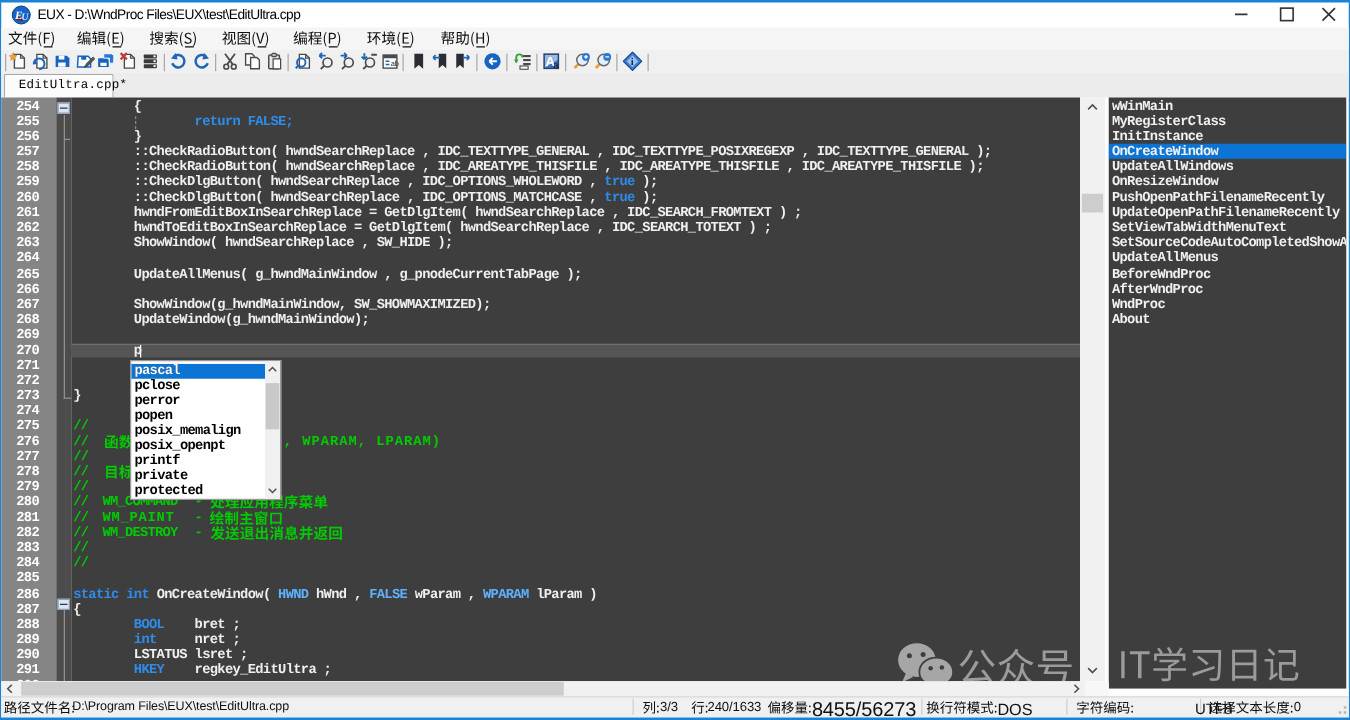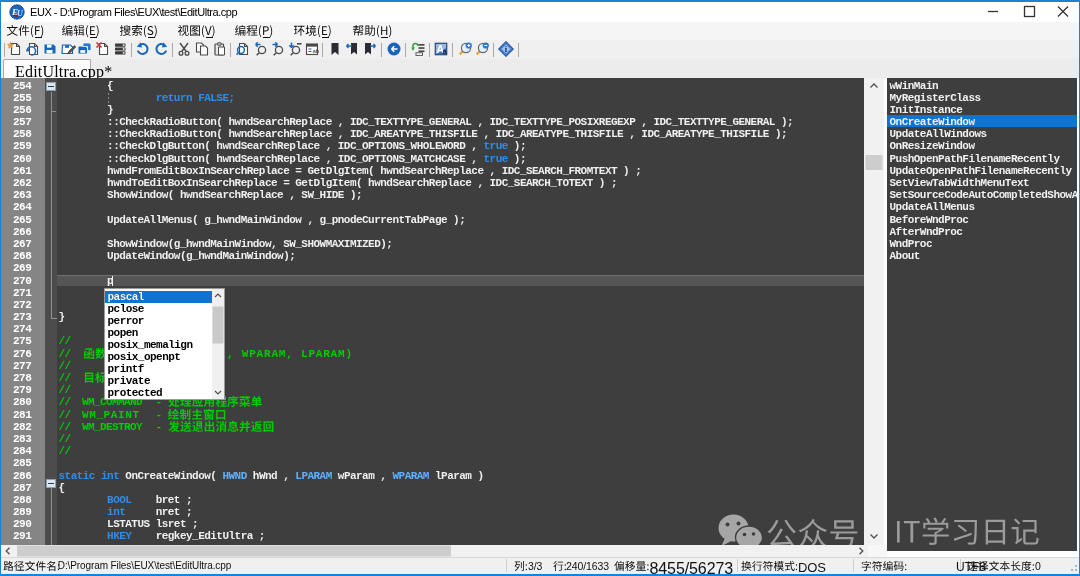--- a/index.html
+++ b/index.html
@@ -11,21 +11,21 @@
 <body>
 <div class="a" style="left:0;top:0;width:1080px;height:576px;border:1px solid #1883d7;background:#fff"></div>
 <div class="a" style="left:0;top:0;width:1080px;height:2px;background:#1883d7"></div>
 <svg class="a" style="left:9px;top:4px" width="16" height="16" viewBox="0 0 16 16">
 <circle cx="8" cy="8" r="7.2" fill="#1565c8"></circle>
 <circle cx="8" cy="8" r="7.2" fill="none" stroke="#0a3f7a" stroke-width="0.8"></circle>
 <path d="M10 12.6 A7.2 7.2 0 0 1 3 11 l4-2z" fill="#7a1f1f" opacity="0.85"></path>
 <text x="3" y="11" font-family="Liberation Serif" font-style="italic" font-weight="bold" font-size="9" fill="#fff">E</text>
 <text x="8" y="12" font-family="Liberation Serif" font-style="italic" font-weight="bold" font-size="8" fill="#cfe0ff">U</text>
 </svg>
-<div class="a" style="left:30px;top:5.5px;font-size:11px;letter-spacing:-0.45px;color:#000">EUX - D:\Program Files\EUX\test\EditUltra.cpp</div>
+<div class="a" style="left:30px;top:5.5px;font-size:11px;letter-spacing:-0.45px;color:#000">EUX - D:\WndProc Files\EUX\test\EditUltra.cpp</div>
 <svg class="a" style="left:980px;top:2px" width="96" height="20" viewBox="0 0 96 20">
 <line x1="8" y1="9.5" x2="18" y2="9.5" stroke="#333" stroke-width="1.3"></line>
 <rect x="44.5" y="4.5" width="10" height="10" fill="none" stroke="#333" stroke-width="1.3"></rect>
 <path d="M78 4.5 L88 14.5 M88 4.5 L78 14.5" stroke="#333" stroke-width="1.3"></path>
 </svg>
 <div class="a" style="left:1px;top:22px;width:1078px;height:18px;background:#f5f5f5"></div>
 <svg style="position:absolute;left:6.0px;top:21.8px;overflow:visible" width="39" height="17" viewBox="0 -13.2 39 17.4">
     <path d="M5.1 -9.9C5.4 -9.3 5.8 -8.5 6.0 -8.0L7.0 -8.3C6.8 -8.8 6.4 -9.6 6.0 -10.2ZM0.6 -8.0L0.6 -7.1L2.5 -7.1C3.2 -5.3 4.1 -3.7 5.4 -2.4C4.0 -1.3 2.4 -0.5 0.4 0.1C0.6 0.3 0.9 0.7 1.0 0.9C3.0 0.3 4.7 -0.6 6.0 -1.8C7.4 -0.6 9.0 0.3 11.0 0.9C11.1 0.6 11.4 0.2 11.6 0.0C9.7 -0.4 8.1 -1.3 6.7 -2.4C7.9 -3.6 8.9 -5.2 9.6 -7.1L11.4 -7.1L11.4 -8.0ZM6.0 -3.0C4.9 -4.2 4.0 -5.5 3.4 -7.1L8.5 -7.1C7.9 -5.5 7.1 -4.1 6.0 -3.0ZM15.8 -4.1L15.8 -3.2L19.2 -3.2L19.2 1.0L20.1 1.0L20.1 -3.2L23.4 -3.2L23.4 -4.1L20.1 -4.1L20.1 -6.7L22.9 -6.7L22.9 -7.6L20.1 -7.6L20.1 -9.9L19.2 -9.9L19.2 -7.6L17.6 -7.6C17.8 -8.2 17.9 -8.7 18.0 -9.3L17.2 -9.5C16.9 -7.9 16.4 -6.4 15.7 -5.4C15.9 -5.3 16.3 -5.0 16.5 -4.9C16.8 -5.4 17.1 -6.0 17.4 -6.7L19.2 -6.7L19.2 -4.1ZM15.2 -10.0C14.6 -8.2 13.5 -6.4 12.4 -5.2C12.5 -5.0 12.8 -4.6 12.9 -4.4C13.3 -4.8 13.6 -5.2 14.0 -5.8L14.0 0.9L14.9 0.9L14.9 -7.2C15.3 -8.0 15.7 -8.9 16.1 -9.8ZM26.9 2.4L27.5 2.1C26.5 0.3 26.0 -1.7 26.0 -3.7C26.0 -5.8 26.5 -7.8 27.5 -9.5L26.9 -9.8C25.8 -8.0 25.1 -6.1 25.1 -3.7C25.1 -1.4 25.8 0.6 26.9 2.4ZM29.3 0.0L30.4 0.0L30.4 -3.9L33.7 -3.9L33.7 -4.9L30.4 -4.9L30.4 -7.9L34.3 -7.9L34.3 -8.8L29.3 -8.8ZM35.9 2.4C37.0 0.6 37.6 -1.4 37.6 -3.7C37.6 -6.1 37.0 -8.0 35.9 -9.8L35.2 -9.5C36.2 -7.8 36.7 -5.8 36.7 -3.7C36.7 -1.7 36.2 0.3 35.2 2.1Z" fill="#111"></path>
   </svg>
 <div class="a" style="left:35.3px;top:36.5px;width:6.5px;height:1px;background:#111"></div>
@@ -195,21 +195,21 @@
     <circle cx="11.8" cy="4.5" r="3.1" fill="#2a77d0"></circle>
     <path d="M10.3 4.5 h3" stroke="#fff" stroke-width="1.1"></path>
   </svg>
 <svg class="a" style="left:497.5px;top:41px" width="16" height="16" viewBox="0 0 16 16">
     <rect x="2.8" y="2.8" width="10.4" height="10.4" transform="rotate(45 8 8)" fill="#3f7fd4" stroke="#1e4c8f" stroke-width="1"></rect>
     <rect x="4.8" y="4.8" width="6.4" height="6.4" transform="rotate(45 8 8)" fill="#9cc1ef"></rect>
     <text x="6.7" y="11" font-size="8.5" font-weight="bold" font-family="Liberation Serif" fill="#0d2d5e">i</text>
   </svg>
 <div class="a" style="left:1px;top:58.5px;width:1078px;height:19.5px;background:#ececec"></div>
 <div class="a" style="left:3px;top:58.5px;width:88px;height:19.5px;background:#fcfcfc;border:1px solid #a8a8a8;border-bottom:none;border-radius:2px 2px 0 0"></div>
-<div class="a" style="left:15px;top:63px;font-family:Liberation Serif, serif;font-size:16px;color:#000;letter-spacing:0.2px">EditUltra.cpp*</div>
+<div class="a" style="left:15px;top:63px;font-family:Liberation Mono, monospace;font-size:10px;color:#000;letter-spacing:0.2px">EditUltra.cpp*</div>
 <div class="a" style="left:1px;top:78px;width:43.5px;height:467px;background:#858585"></div>
 <div class="a" style="left:44.5px;top:78px;width:12.5px;height:467px;background:#4c4c4c"></div>
 <div class="a" style="left:57px;top:78px;width:807px;height:467px;background:#3e3e3e"></div>
 <div class="a" id="ed" style="left:0;top:78px;width:864px;height:467px;overflow:hidden">
     <div class="a" style="left:57px;top:196.5px;width:807px;height:11.2px;background:#555555;border-top:1px solid #6f6f6f"></div>
     <div class="a mono" style="left:13px;top:1.50px;color:#ffffff">254
 255
 256
 257
 258
@@ -282,21 +282,21 @@
 
 <span class="c">//</span>
 
 <span class="c">//</span>
 
 
 
 <span class="c">//</span>
 <span class="c">//</span>
 
-<span class="k">static</span> <span class="k">int</span> OnCreateWindow( <span class="y">HWND</span> hWnd , <span class="y">LPARAM</span> wParam , <span class="y">WPARAM</span> lParam )
+<span class="k">static</span> <span class="k">int</span> OnCreateWindow( <span class="y">HWND</span> hWnd , <span class="y">FALSE</span> wParam , <span class="y">WPARAM</span> lParam )
 {
         <span class="k">BOOL</span>    bret ;
         <span class="k">int</span>     nret ;
         LSTATUS lsret ;
         <span class="k">HKEY</span>    regkey_EditUltra ;
 </pre>
     <div class="a mono" style="left:58.5px;top:269.6px;color:#00cc00">//</div>
     <svg style="position:absolute;left:82.8px;top:266.7px;overflow:visible" width="24" height="17" viewBox="0 -13.2 24 17.4">
       <path d="M2.5 -6.2C3.0 -5.7 3.7 -5.0 4.0 -4.5L4.9 -5.4C4.6 -5.8 3.9 -6.5 3.4 -6.9ZM0.8 -7.4L0.8 0.6L9.7 0.6L9.7 1.1L11.1 1.1L11.1 -7.5L9.7 -7.5L9.7 -0.7L2.3 -0.7L2.3 -7.4ZM5.3 -7.4L5.3 -4.9C4.2 -4.2 3.0 -3.6 2.3 -3.2L3.0 -2.0C3.7 -2.5 4.5 -3.0 5.3 -3.6L5.3 -2.4C5.3 -2.3 5.2 -2.2 5.1 -2.2C4.9 -2.2 4.4 -2.2 3.9 -2.3C4.1 -1.9 4.3 -1.4 4.3 -1.0C5.1 -1.0 5.7 -1.0 6.2 -1.2C6.6 -1.4 6.7 -1.7 6.7 -2.4L6.7 -3.9C7.5 -3.2 8.2 -2.4 8.7 -1.8L9.6 -2.8C9.2 -3.3 8.6 -3.9 7.9 -4.5C8.4 -5.0 9.0 -5.7 9.6 -6.4L8.4 -7.0C8.1 -6.5 7.6 -5.7 7.1 -5.2L6.7 -5.5L6.7 -6.9C7.8 -7.5 9.0 -8.3 9.8 -9.1L8.9 -9.8L8.5 -9.8L2.2 -9.8L2.2 -8.4L7.0 -8.4C6.5 -8.0 5.9 -7.7 5.3 -7.4ZM17.1 -10.1C16.9 -9.6 16.6 -8.9 16.3 -8.5L17.2 -8.1C17.5 -8.5 17.9 -9.0 18.3 -9.6ZM16.5 -2.9C16.3 -2.4 16.0 -2.1 15.7 -1.7L14.7 -2.2L15.0 -2.9ZM13.0 -1.8C13.5 -1.5 14.1 -1.3 14.7 -1.0C14.0 -0.5 13.2 -0.2 12.3 -0.0C12.6 0.2 12.8 0.7 13.0 1.0C14.0 0.7 15.0 0.3 15.8 -0.3C16.2 -0.1 16.5 0.1 16.7 0.3L17.6 -0.6C17.4 -0.8 17.1 -1.0 16.7 -1.2C17.4 -1.8 17.8 -2.7 18.1 -3.8L17.3 -4.1L17.1 -4.0L15.6 -4.0L15.8 -4.5L14.5 -4.7C14.4 -4.5 14.4 -4.3 14.2 -4.0L12.7 -4.0L12.7 -2.9L13.6 -2.9C13.4 -2.4 13.2 -2.1 13.0 -1.8ZM12.8 -9.6C13.1 -9.1 13.4 -8.5 13.5 -8.1L12.5 -8.1L12.5 -6.9L14.3 -6.9C13.7 -6.3 13.0 -5.8 12.3 -5.5C12.5 -5.3 12.8 -4.8 13.0 -4.5C13.6 -4.8 14.2 -5.3 14.8 -5.9L14.8 -4.8L16.1 -4.8L16.1 -6.1C16.6 -5.7 17.1 -5.3 17.3 -5.1L18.1 -6.1C17.9 -6.2 17.2 -6.6 16.6 -6.9L18.4 -6.9L18.4 -8.1L16.1 -8.1L16.1 -10.2L14.8 -10.2L14.8 -8.1L13.6 -8.1L14.6 -8.5C14.5 -8.9 14.1 -9.5 13.8 -10.0ZM19.3 -10.2C19.1 -8.0 18.5 -6.0 17.6 -4.7C17.9 -4.5 18.4 -4.0 18.6 -3.8C18.8 -4.1 19.1 -4.5 19.2 -4.9C19.5 -4.0 19.8 -3.1 20.1 -2.4C19.5 -1.3 18.6 -0.6 17.4 -0.0C17.6 0.2 18.0 0.8 18.1 1.1C19.3 0.6 20.1 -0.2 20.8 -1.1C21.3 -0.2 22.0 0.5 22.8 1.0C23.1 0.6 23.5 0.1 23.8 -0.2C22.9 -0.7 22.2 -1.4 21.6 -2.4C22.2 -3.5 22.5 -5.0 22.8 -6.6L23.5 -6.6L23.5 -8.0L20.3 -8.0C20.4 -8.6 20.6 -9.3 20.7 -10.0ZM21.4 -6.6C21.3 -5.6 21.1 -4.7 20.8 -3.9C20.5 -4.8 20.3 -5.7 20.1 -6.6Z" fill="#00cc00"></path>
     </svg>

